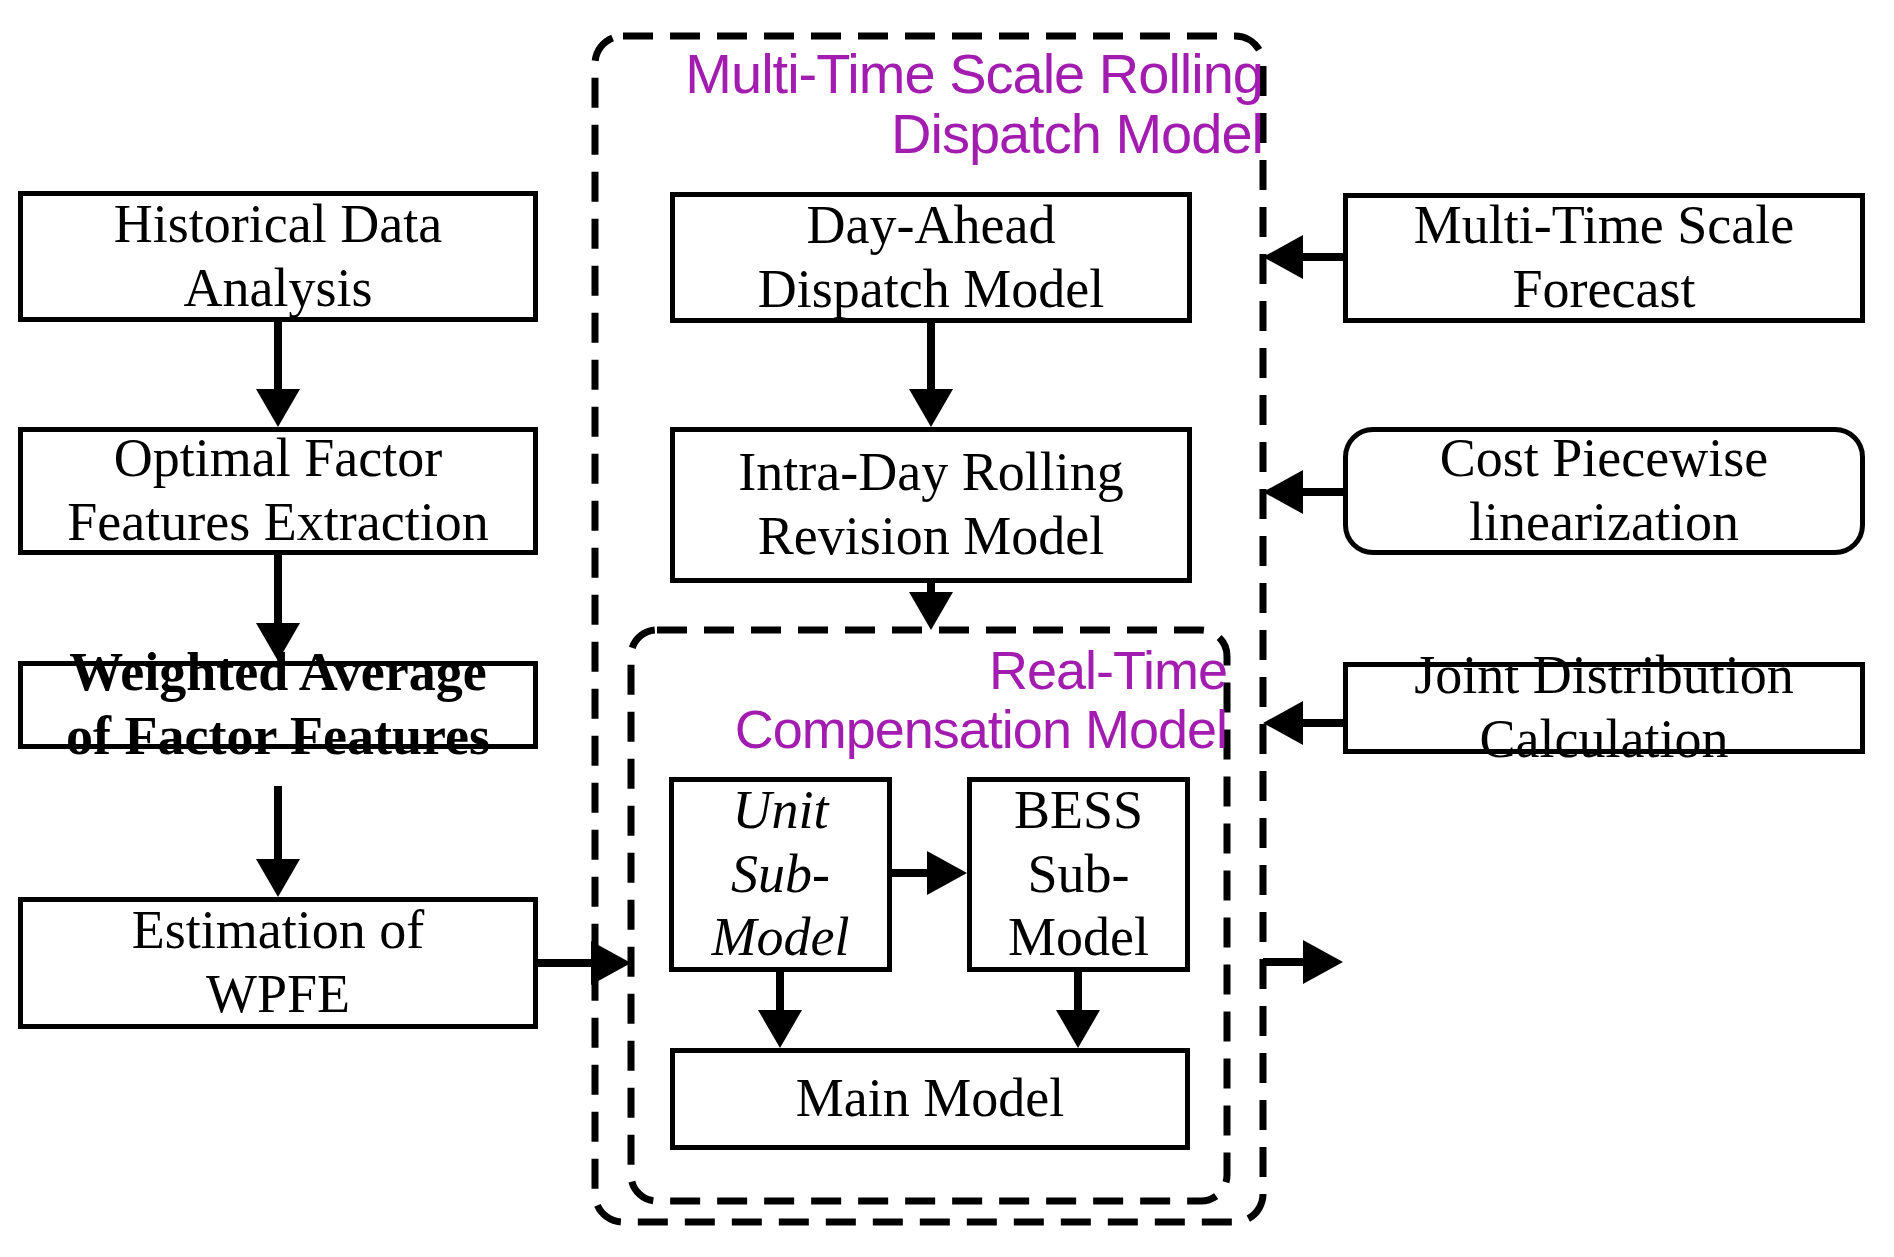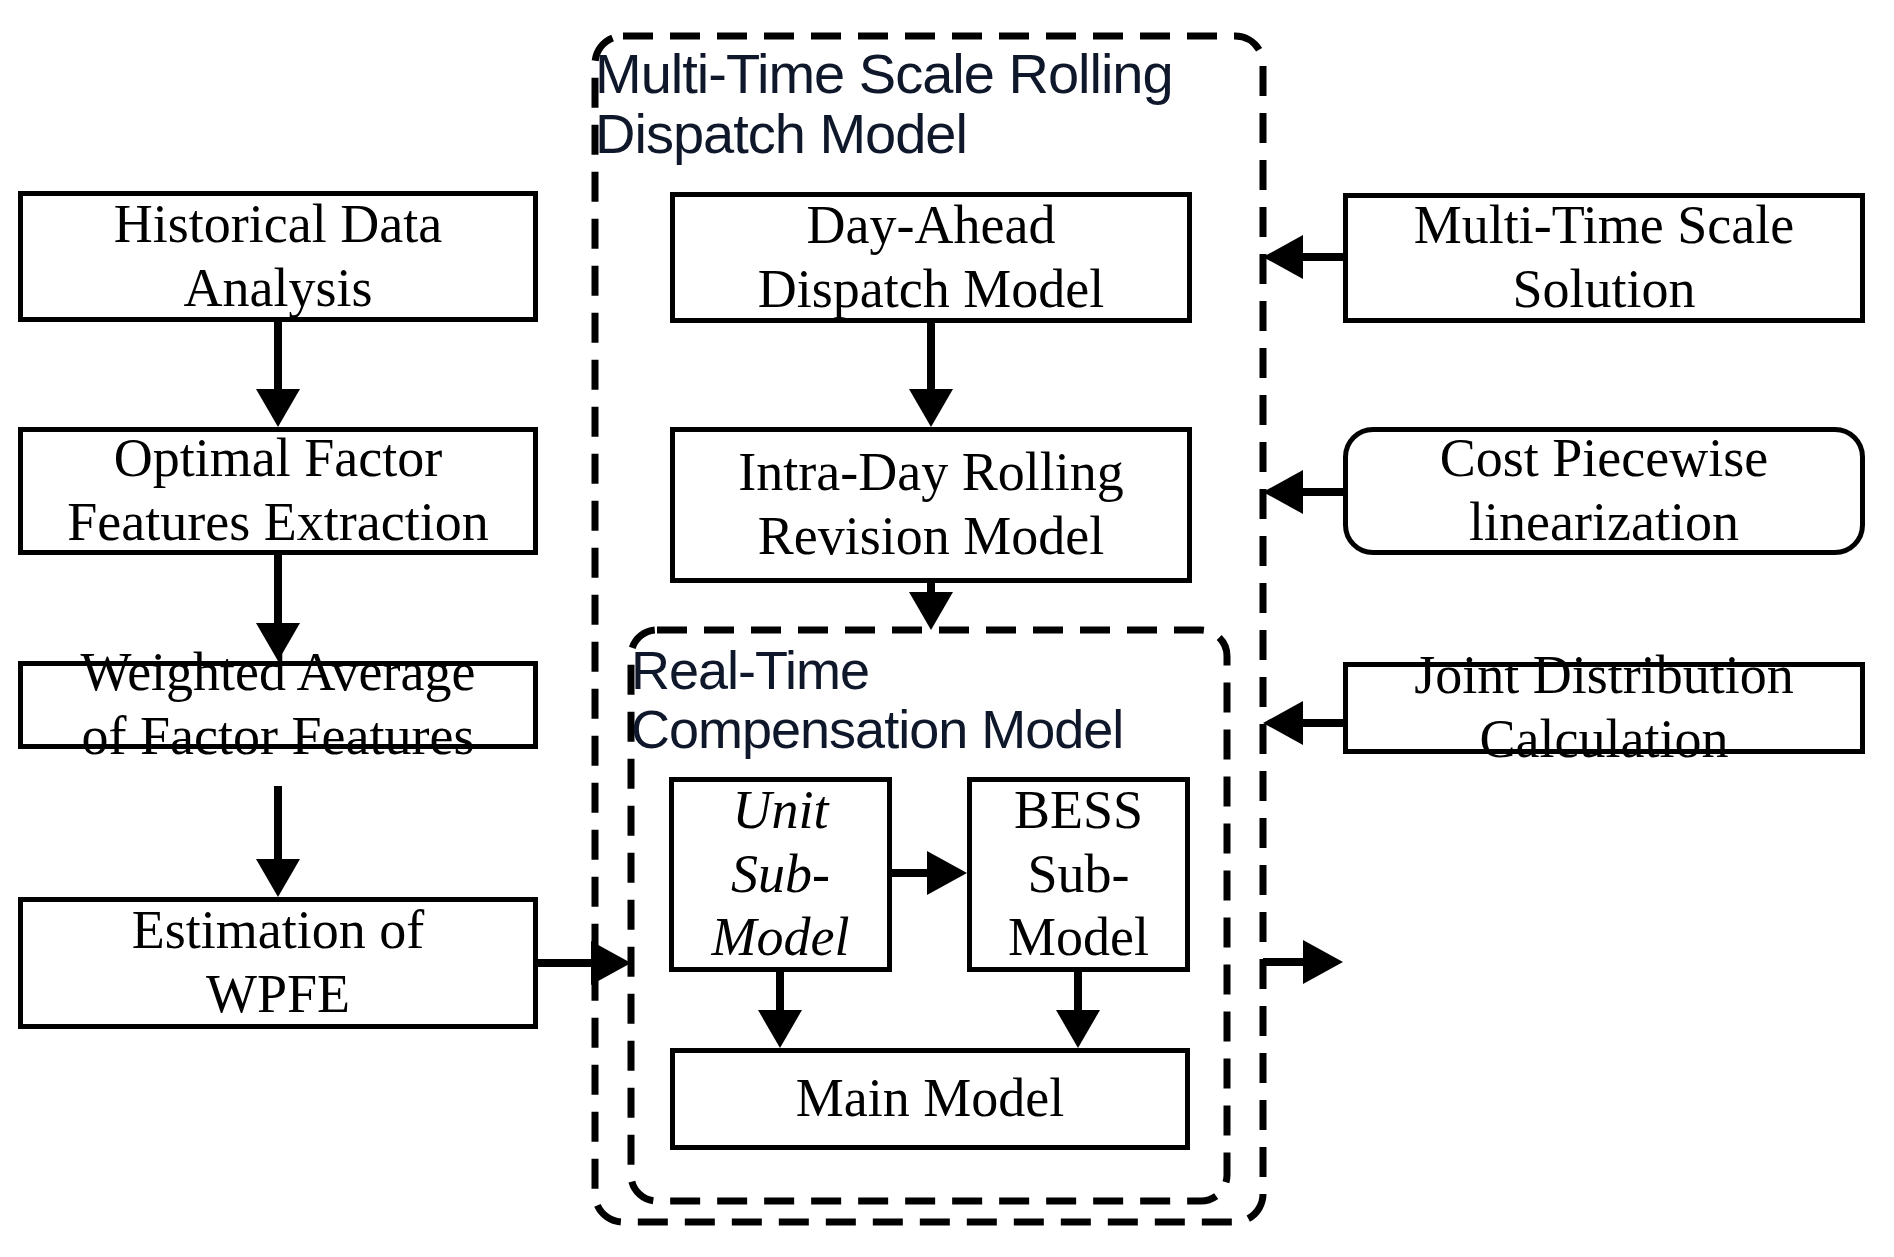--- a/index.html
+++ b/index.html
@@ -32,39 +32,39 @@
     text-align: center;
     font-family: "Liberation Serif", serif;
     font-size: 54px;
     line-height: 1.18;
     color: #000000;
     white-space: pre-line;
     z-index: 2;
   }
   .group-title {
     position: absolute;
-    text-align: left;
+    text-align: right;
     font-family: "Liberation Sans", sans-serif;
-    color: #0f172a;
+    color: #a21caf;
     white-space: pre-line;
     letter-spacing: -1px;
     z-index: 2;
   }
   .dispatch-title {
     left: 595px; top: 44px; width: 668px;
     font-size: 56px; line-height: 1.08;
   }
   .realtime-title {
     left: 631px; top: 641px; width: 596px;
     font-size: 54px; line-height: 1.1;
   }
   
   .b-historical { left: 18px;  top: 191px; width: 520px; height: 131px; }
   .b-optimal    { left: 18px;  top: 427px; width: 520px; height: 128px; }
-  .b-weighted   { left: 18px;  top: 661px; width: 520px; height: 88px; }
+  .b-weighted   { left: 18px;  top: 661px; width: 520px; height: 88px; font-weight: bold; }
   .b-estimation { left: 18px;  top: 897px; width: 520px; height: 132px; }
   
   .b-dayahead   { left: 670px; top: 192px; width: 522px; height: 131px; }
   .b-intraday   { left: 670px; top: 427px; width: 522px; height: 156px; }
   .b-unit       { left: 669px; top: 777px; width: 223px; height: 195px; font-style: italic; }
   .b-bess       { left: 967px; top: 777px; width: 223px; height: 195px; }
   .b-main       { left: 670px; top: 1048px; width: 520px; height: 102px; }
   
   .b-forecast   { left: 1343px; top: 193px; width: 522px; height: 130px; }
   .b-cost       { left: 1343px; top: 427px; width: 522px; height: 128px; border-radius: 30px; }
@@ -162,19 +162,19 @@
 Revision Model</div>
   <div class="box b-unit">Unit
 Sub-
 Model</div>
   <div class="box b-bess">BESS
 Sub-
 Model</div>
   <div class="box b-main">Main Model</div>
 
   <div class="box b-forecast">Multi-Time Scale
-Solution</div>
+Forecast</div>
   <div class="box b-cost">Cost Piecewise
 linearization</div>
   <div class="box b-joint">Joint Distribution
 Calculation</div>
 
 </div>
 
 </body></html>

